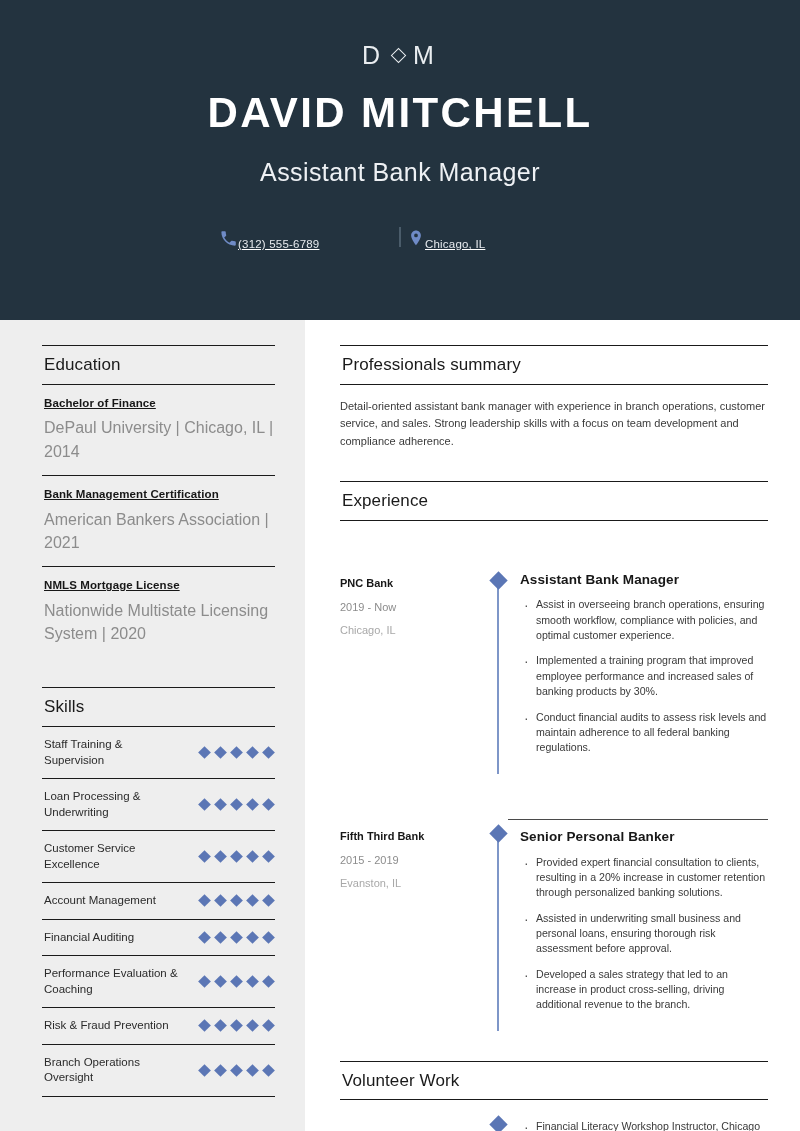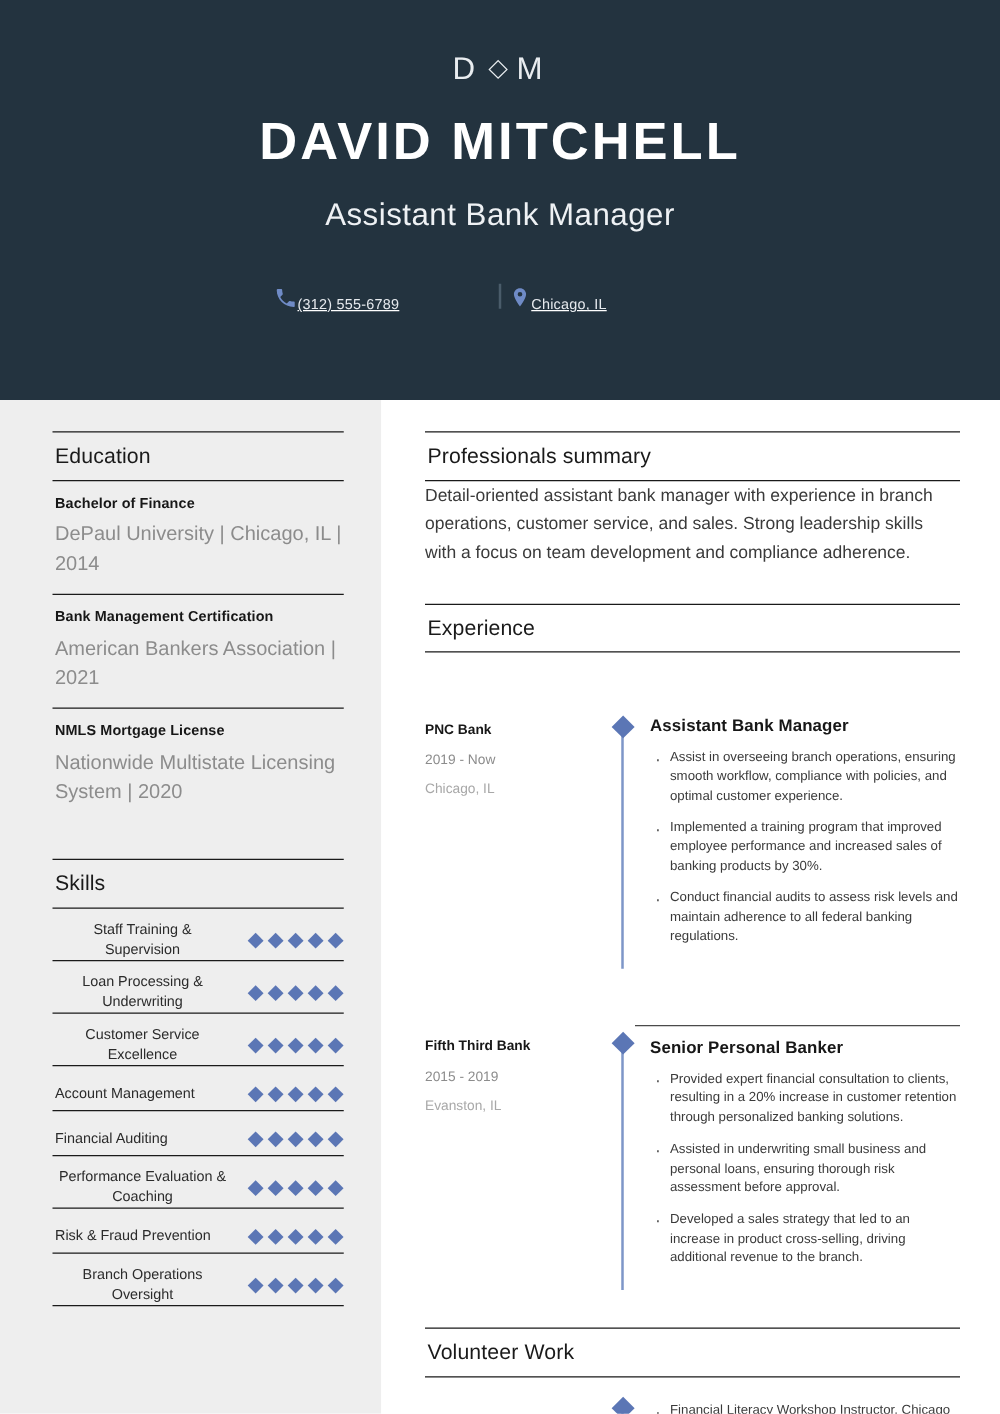--- a/index.html
+++ b/index.html
@@ -142,57 +142,57 @@
     padding: 11px 0 12px 2px;
     border-bottom: 1.2px solid #1a1a1a;
   }
   .edu-item:last-child { border-bottom: none; }
   .edu-degree {
     font-size: 11.5px;
     font-weight: bold;
     color: #171717;
     letter-spacing: 0.1px;
     line-height: 1.3;
+    text-decoration: underline;
   }
   .edu-meta {
     margin-top: 6px;
     font-size: 16px;
     color: #8c8c8c;
     line-height: 1.45;
   }
 
   
   .skills-block { margin-top: 30px; }
   .skill-row {
     display: flex;
     align-items: center;
     justify-content: space-between;
     gap: 8px;
-    padding: 10px 0 0 2px;
+    padding: 10px 0 10px 2px;
     border-bottom: 1.2px solid #1a1a1a;
     min-height: 36px;
-    text-align: center;
   }
   .skill-name {
     font-size: 11.5px;
     color: #2b2b2b;
     line-height: 1.35;
     max-width: 140px;
   }
   .skill-dots { display: flex; gap: 7px; flex: none; padding-right: 2px; }
   .dot {
     width: 9px; height: 9px;
     background: #5b76b5;
     transform: rotate(45deg);
   }
 
   
   .summary-text {
-    margin-top: 0;
-    font-size: 14px;
+    margin-top: 13px;
+    font-size: 11px;
     line-height: 1.62;
     color: #3a3a3a;
     padding-right: 2px;
   }
 
   
   .experience-block { margin-top: 30px; }
   .volunteer-block { margin-top: 30px; }
 
   .exp-item {

